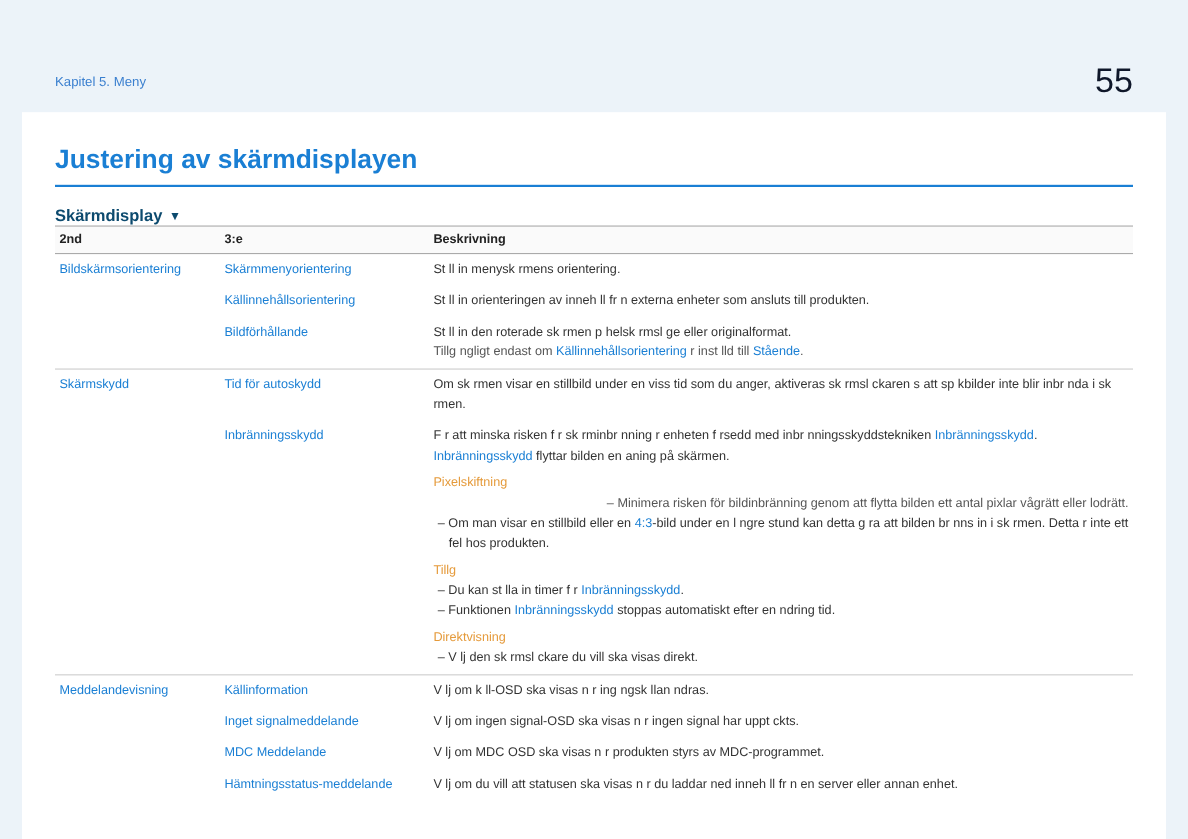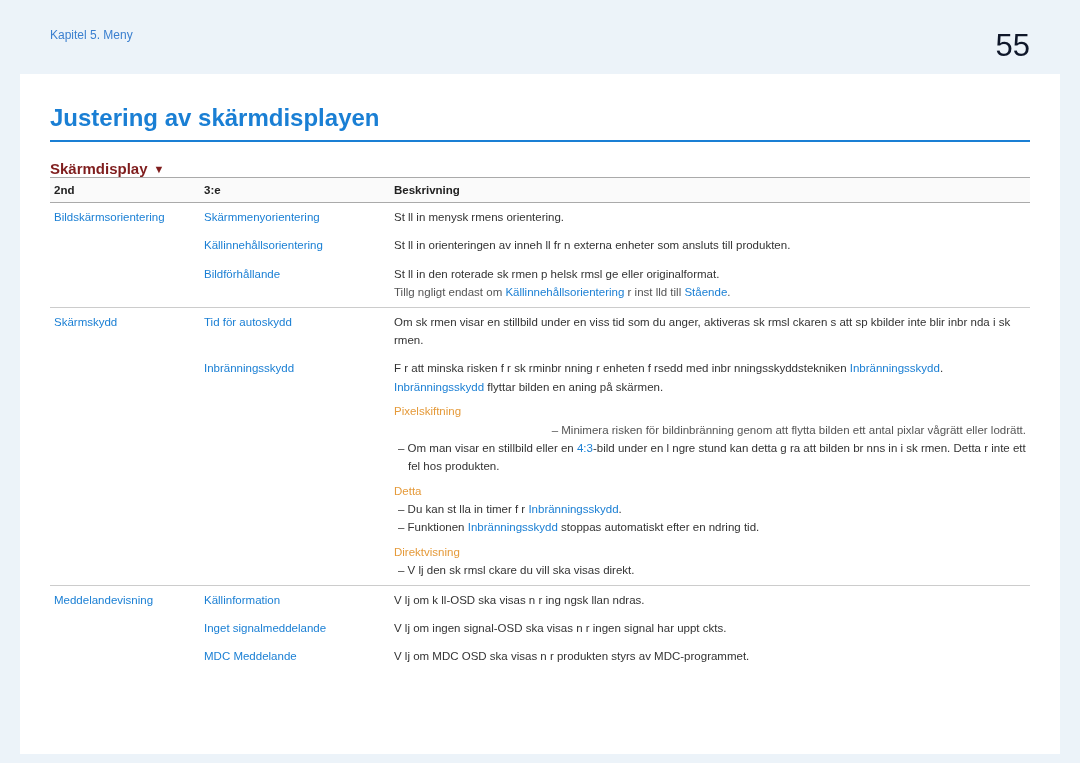--- a/index.html
+++ b/index.html
@@ -8,22 +8,23 @@
     background: #ecf3f9;
     width: 1080px;
     height: 763px;
     position: relative;
     font-size: 12px;
     color: #333;
   }
   .page-header {
     display: flex;
     justify-content: space-between;
-    align-items: flex-start;
+    align-items: center;
     padding: 28px 50px 10px 50px;
+    margin-top: 28px;
   }
   .chapter {
     color: #3a7fcf;
     font-size: 12px;
   }
   .page-number {
     color: #0f172a;
     font-size: 31px;
     font-weight: 400;
   }
@@ -35,21 +36,21 @@
   }
   .main-title {
     color: #1a7fd4;
     font-size: 24px;
     font-weight: 600;
     padding-bottom: 8px;
     border-bottom: 2px solid #1a7fd4;
   }
   .subsection {
     margin-top: 18px;
-    color: #7f1d1d;
+    color: #0c4a6e;
     font-size: 15px;
     font-weight: 600;
     display: flex;
     align-items: center;
     gap: 6px;
   }
   .triangle-down {
     font-size: 11px;
   }
   table {
@@ -136,21 +137,21 @@
       </tr>
       <tr>
         <td></td>
         <td class="blue-link">Inbränningsskydd</td>
         <td>
           <span>F r att minska risken f r sk rminbr nning  r enheten f rsedd med inbr nningsskyddstekniken </span><span class="blue-link">Inbränningsskydd</span><span>.</span><br>
           <span class="blue-link">Inbränningsskydd</span><span> flyttar bilden en aning på skärmen.</span>
           <div class="orange" style="margin-top:6px">Pixelskiftning</div>
           <div class="dash-item note-text">‒ <span>Minimera risken för bildinbränning genom att flytta bilden ett antal pixlar vågrätt eller lodrätt.</span></div>
           <div class="dash-item">‒ <span>Om man visar en stillbild eller en </span><span class="blue-link">4:3</span><span>-bild under en l ngre stund kan detta g ra att bilden br nns in i sk rmen. Detta  r inte ett fel hos produkten.</span></div>
-          <div class="orange" style="margin-top:6px">Detta</div>
+          <div class="orange" style="margin-top:6px">Tillg</div>
           <div class="dash-item">‒ <span>Du kan st lla in timer f r </span><span class="blue-link">Inbränningsskydd</span><span>.</span></div>
           <div class="dash-item">‒ <span>Funktionen </span><span class="blue-link">Inbränningsskydd</span><span> stoppas automatiskt efter en ndring tid.</span></div>
           <div class="orange" style="margin-top:6px">Direktvisning</div>
           <div class="dash-item">‒ <span>V lj den sk rmsl ckare du vill ska visas direkt.</span></div>
         </td>
       </tr>
 
       <tr class="sep">
         <td class="blue-link">Meddelandevisning</td>
         <td class="blue-link">Källinformation</td>
@@ -159,16 +160,21 @@
       <tr>
         <td></td>
         <td class="blue-link">Inget signalmeddelande</td>
         <td>V lj om ingen signal-OSD ska visas n r ingen signal har uppt ckts.</td>
       </tr>
       <tr>
         <td></td>
         <td class="blue-link">MDC Meddelande</td>
         <td>V lj om MDC OSD ska visas n r produkten styrs av MDC-programmet.</td>
       </tr>
+      <tr>
+        <td></td>
+        <td class="blue-link">Hämtningsstatus-meddelande</td>
+        <td>V lj om du vill att statusen ska visas n r du laddar ned inneh ll fr n en server eller annan enhet.</td>
+      </tr>
 
     </tbody>
   </table>
 </div>
 
 </body></html>

